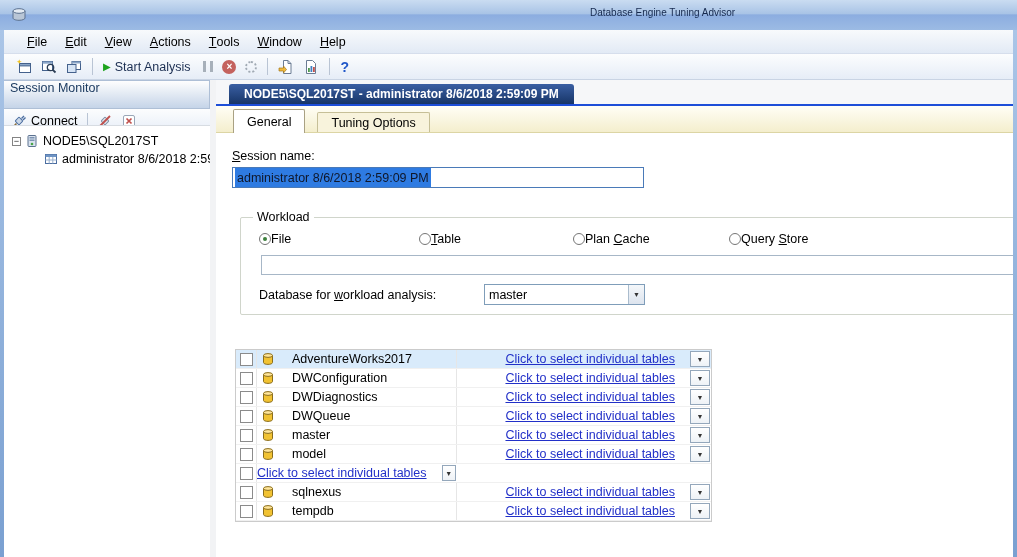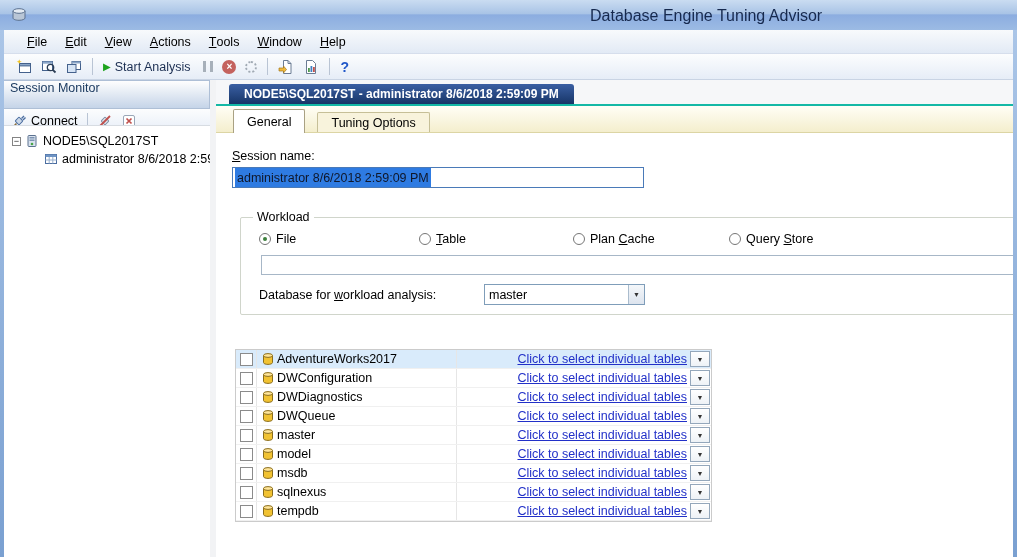--- a/index.html
+++ b/index.html
@@ -4,21 +4,21 @@
 <style>
 *{margin:0;padding:0;box-sizing:border-box}
 html,body{background:#fff}
 body{font-family:"Liberation Sans","DejaVu Sans",sans-serif;font-size:12.5px;color:#000}
 .win{position:relative;width:1017px;height:557px;background:#f2f3f5;overflow:hidden}
 .edge{position:absolute;top:30px;bottom:0;width:4px;background:linear-gradient(#aac5e7,#7aa0d1);z-index:60}
 .edge.left{left:0}.edge.right{right:0}
 
 .titlebar{position:absolute;left:0;right:0;top:0;height:30px;background:linear-gradient(#cadcf1,#a9c4e6 45%,#8cade0 50%,#9cbbe4);display:flex;align-items:center;padding:0 8px}
 .apic{width:18px;height:18px;margin-left:2px;display:inline-flex}
-.title{position:absolute;left:590px;top:7px;font-size:16px;color:#16294e}
+.title{position:absolute;left:590px;top:7px;font-size:10px;color:#16294e}
 
 .menubar{position:absolute;left:4px;right:4px;top:30px;height:24px;background:linear-gradient(#f8fafc,#e2eaf5);border-bottom:1px solid #d6deec;display:flex;align-items:stretch;padding-left:14px;z-index:2}
 .menuitem{display:flex;align-items:center;padding:0 9px;cursor:default}
 
 .toolbar{position:absolute;left:4px;right:4px;top:54px;height:26px;background:linear-gradient(#fcfdfe,#e6edf7);border-bottom:1px solid #c9d4e4;display:flex;align-items:center;padding-left:8px;gap:1px;z-index:2}
 .tbtn{display:inline-flex;align-items:center;gap:4px;border:1px solid transparent;background:none;height:22px;padding:0 3px;font:inherit;cursor:default}
 .sep{width:1px;height:17px;background:#b9c4d4;margin:0 5px;display:inline-block}
 .i16{width:16px;height:16px;display:inline-flex;align-items:center;justify-content:center}
 .i14{width:14px;height:14px;display:inline-flex;align-items:center;justify-content:center}
 .play{color:#1da31d;font-size:10px;line-height:10px}
@@ -30,53 +30,53 @@
 
 .sidebar{position:absolute;left:4px;top:80px;width:206px;bottom:0;background:#f2f3f5;z-index:1}
 .phdr{height:29px;background:linear-gradient(#fefefe,#c5d4e8);border:1px solid #aebfd6;border-left:none;display:flex;align-items:flex-start;padding-left:6px;color:#1e3c61}
 .ptb{height:25px;background:linear-gradient(#fcfdfe,#e6edf7);border-bottom:1px solid #c9d4e4;display:flex;align-items:center;padding-left:3px}
 .tree{position:absolute;left:0;right:0;top:45px;bottom:0;background:#fff;border-top:1px solid #d7dce2;padding-top:6px;overflow:hidden}
 .trow0,.trow1{display:flex;align-items:center;gap:4px;padding:2px 0 2px 8px;white-space:nowrap;cursor:default}
 .trow1{padding-left:40px}
 .expander{width:9px;height:9px;border:1px solid #848484;background:#fff;display:inline-flex;align-items:center;justify-content:center;font-size:9px;line-height:7px;color:#222}
 
 .main{position:absolute;left:216px;right:4px;top:80px;bottom:0}
-.doctabs{position:absolute;left:0;right:0;top:0;height:26px;border-bottom:2px solid #14b8a6;background:#f6f7f9}
+.doctabs{position:absolute;left:0;right:0;top:0;height:26px;border-bottom:2px solid #1d4ed8;background:#f6f7f9}
 .doctab{position:absolute;left:13px;bottom:0;height:20px;display:flex;align-items:center;padding:0 15px;background:linear-gradient(#3a5fa3,#173567);color:#fff;font-weight:bold;font-size:12px;border-radius:3px 3px 0 0;white-space:nowrap}
 .tabs2{position:absolute;left:0;right:0;top:26px;height:27px;background:linear-gradient(#fffef6,#f4eecd);border-bottom:1px solid #dcd5a4;display:flex;align-items:flex-end;padding-left:17px}
 .tab{height:20px;display:flex;align-items:center;padding:0 13px;border:1px solid #c6bf97;border-bottom:none;background:#f8f3dc;margin-right:12px;border-radius:2px 2px 0 0;cursor:default}
 .tab.active{height:24px;background:#fff;border-color:#a9a183;margin-bottom:-1px;z-index:2;position:relative}
 .content{position:absolute;left:0;right:0;top:53px;bottom:0;background:#fff;overflow:hidden}
 .lbl{position:absolute;white-space:nowrap}
 
 .sessname{position:absolute;left:16px;top:34px;width:412px;height:21px;border:1px solid #4a7ab8;background:#fff;display:flex;align-items:center;padding-left:2px;overflow:hidden}
 .seltext{background:#2e7be2;color:#0f172a;padding:18px 2px;white-space:nowrap}
 
 .group{position:absolute;left:24px;top:84px;width:1000px;height:98px;border:1px solid #d0d5cb;border-radius:2px}
 .grouplabel{position:absolute;left:12px;top:-8px;background:#fff;padding:0 4px}
-.radio{position:absolute;top:14px;display:flex;align-items:center;gap:5px;cursor:default}
+.radio{position:absolute;top:14px;display:flex;align-items:center;cursor:default}
 .rdot{width:12px;height:12px;border:1px solid #767676;border-radius:50%;background:#fff;position:relative;display:inline-block}
 .rdot.on::after{content:"";position:absolute;left:3px;top:3px;width:4px;height:4px;border-radius:50%;background:#3c7f3c}
 .filebox{position:absolute;left:20px;top:37px;width:960px;height:20px;border:1px solid #a7b7c7;background:#fff}
 .combo{position:absolute;left:243px;top:66px;width:161px;height:21px;border:1px solid #7f9db9;background:#fff;display:flex;align-items:center}
 .cval{flex:1;padding-left:4px;white-space:nowrap;overflow:hidden}
 .carrow{width:16px;height:100%;display:flex;align-items:center;justify-content:center;font-size:7px;color:#333;background:linear-gradient(#f4f7fa,#dde4ee);border-left:1px solid #aabccd}
 
 .dbtable{position:absolute;left:19px;top:216px;width:477px;border:1px solid #cbcbcb;background:#fff}
 .thead,.trow{display:grid;grid-template-columns:21px 200px 1fr;height:19px;align-items:center}
 .thead{border-bottom:1px solid #d6d6d6}
 .trow{border-bottom:1px solid #f0f0f0}
 .trow.on{background:#d9ebfb}
 .ccb,.cname{height:100%;display:flex;align-items:center;border-right:1px solid #e6e6e6}
 .ccb{justify-content:center}
-.cname{gap:2px;padding-left:4px;white-space:nowrap;overflow:hidden}
+.cname{gap:17px;padding-left:4px;white-space:nowrap;overflow:hidden}
 .hname,.hsel{padding-left:6px;color:#222;height:100%;display:flex;align-items:center}
 .hname{border-right:1px solid #e6e6e6}
 .cb{width:13px;height:13px;border:1px solid #8b8b8b;background:#fff;display:inline-block}
-.cellsel{display:flex;align-items:center;justify-content:flex-end;gap:3px;padding-right:1px;height:100%}
+.cellsel{display:flex;align-items:center;justify-content:flex-end;gap:15px;padding-right:1px;height:100%}
 .link{color:#2230c8;text-decoration:underline;white-space:nowrap;cursor:pointer}
 .ddbtn{width:20px;height:16px;border:1px solid #94a7bb;background:linear-gradient(#fff,#eef2f6);display:inline-flex;align-items:center;justify-content:center}
 .ddbtn i{font-style:normal;font-size:7px;color:#333}
 u{text-decoration:underline}
 </style>
 </head>
 <body>
 
 <div class="win">
 
@@ -401,29 +401,20 @@
               <span class="ddbtn">
                 <i>▼</i>
               </span>
             </span>
         </div>
 
         <div class="trow">
           <span class="ccb">
               <span class="cb"></span>
             </span>
-          <span class="cname">
-              <span class="i14">
-                <svg width="14" height="14" viewBox="0 0 14 14">
-                  <path d="M2.5 3.5v7c0 1.1 2 1.9 4.5 1.9s4.5-.8 4.5-1.9v-7" fill="#f1c232" stroke="#8a6d1c"></path>
-                  <ellipse cx="7" cy="3.5" rx="4.5" ry="1.9" fill="#ffe599" stroke="#8a6d1c"></ellipse>
-                </svg>
-              </span>
-              <span>msdb</span>
-            </span>
           <span class="cellsel">
               <a class="link">Click to select individual tables</a>
               <span class="ddbtn">
                 <i>▼</i>
               </span>
             </span>
         </div>
 
         <div class="trow">
           <span class="ccb">

